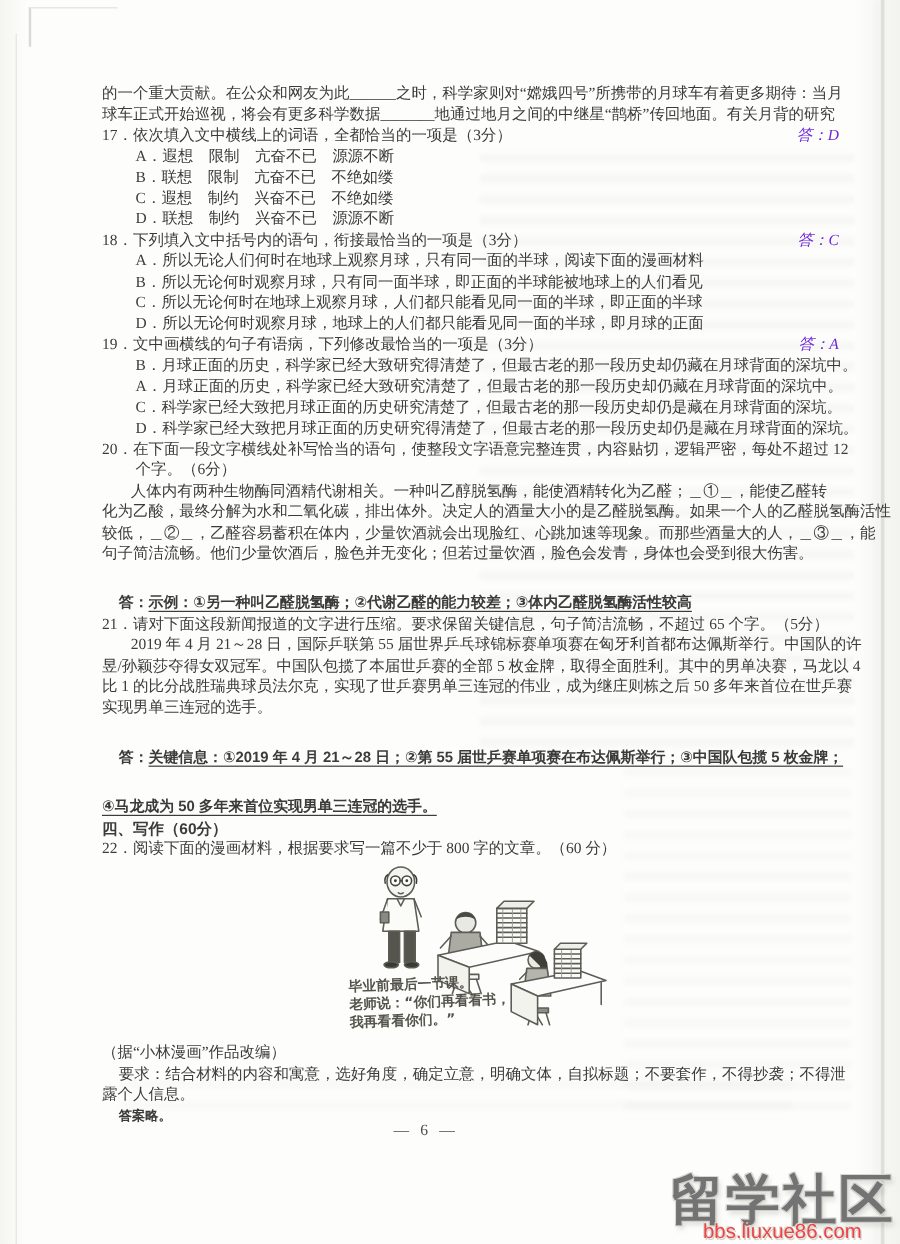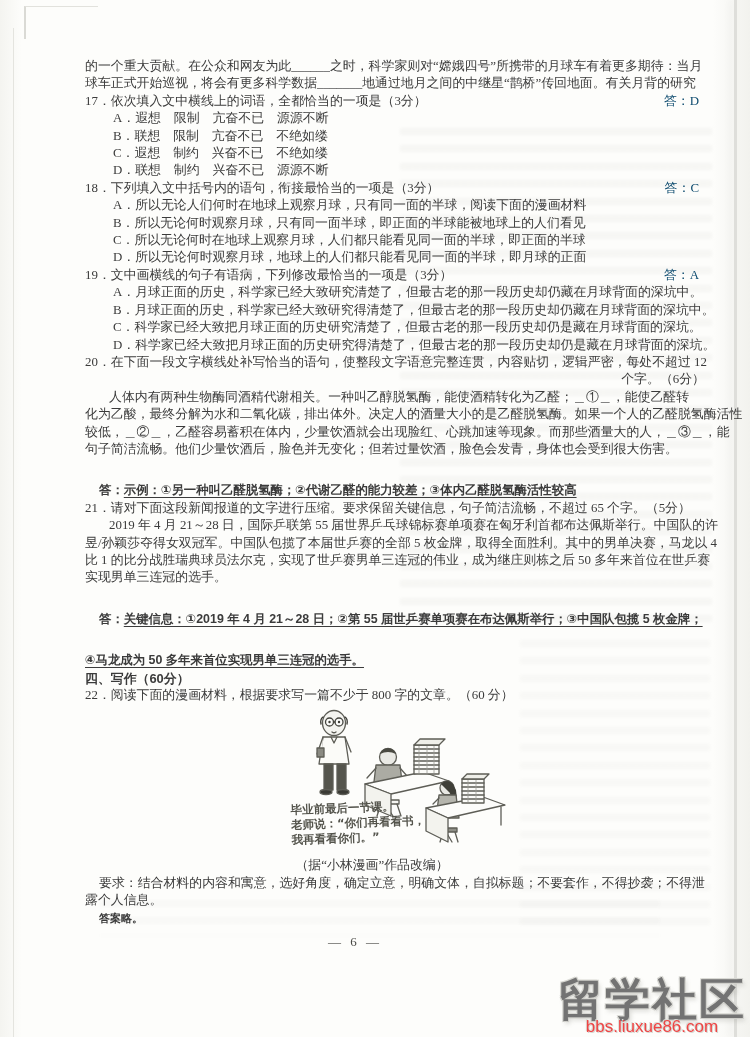--- a/index.html
+++ b/index.html
@@ -16,32 +16,32 @@
   .edge-left{position:absolute;top:28px;bottom:0;left:13px;width:1px;background:#e4e4df;}
   .corner-a{position:absolute;left:24px;top:6px;width:72px;height:32px;
     border-left:2px solid #dadad5;border-top:1px solid #e2e2dd;}
   
   .ghost{position:absolute;pointer-events:none;filter:blur(1.6px);opacity:.55;
     background:repeating-linear-gradient(180deg,rgba(158,158,148,0.12) 0 7px,transparent 7px 17.4px);}
   .ghost.g1{left:400px;top:128px;width:312px;height:500px;}
   .ghost.g2{left:520px;top:640px;width:190px;height:290px;opacity:.4;}
   .ghost.g3{left:100px;top:900px;width:560px;height:36px;opacity:.35;}
 
-  .content{position:absolute;left:85px;top:58px;width:620px;
+  .content{position:absolute;left:85px;top:70px;width:620px;
     font-size:12.9px;line-height:17.4px;}
   .line{white-space:nowrap;}
   .opt{padding-left:28px;}
   .indent1{text-indent:24px;}
-  .indent2{padding-left:28px;text-align:right;}
-  .ans-right{float:right;padding-right:6px;color:#0c4a6e;}
+  .indent2{padding-left:28px;}
+  .ans-right{float:right;padding-right:6px;color:#6d28d9;font-style:italic;}
   .bold-sans{font-family:"Liberation Sans","DejaVu Sans",sans-serif;font-weight:bold;font-size:12.4px;margin-top:24px;}
   .ansline{text-indent:14px;}
   .u{text-decoration:underline;text-underline-offset:3px;}
   .heading{font-family:"Liberation Sans","DejaVu Sans",sans-serif;font-weight:bold;}
-  .credit{text-align:center;padding-right:46px;}
+  .credit{text-align:left;padding-right:46px;}
   .reqline{ text-indent:14px;}
   .reqline2{text-indent:0;}
   .note{text-indent:14px;font-family:"Liberation Sans","DejaVu Sans",sans-serif;font-weight:bold;font-size:11px;}
 
   
   .cartoon{position:relative;height:153px;margin-left:208px;width:240px;}
   .cartoon svg{position:absolute;left:0;top:0;}
   .caption{position:absolute;left:-2px;top:96px;width:160px;
     font-family:"DejaVu Sans","Liberation Sans",sans-serif;font-weight:bold;
     font-size:11.5px;line-height:15px;color:#54544c;transform:rotate(-2deg);
@@ -88,22 +88,22 @@
   </div>
   <div class="line opt">A．所以无论人们何时在地球上观察月球，只有同一面的半球，阅读下面的漫画材料</div>
   <div class="line opt">B．所以无论何时观察月球，只有同一面半球，即正面的半球能被地球上的人们看见</div>
   <div class="line opt">C．所以无论何时在地球上观察月球，人们都只能看见同一面的半球，即正面的半球</div>
   <div class="line opt">D．所以无论何时观察月球，地球上的人们都只能看见同一面的半球，即月球的正面</div>
 
   <div class="line">
     <span class="ans-right">答：A</span>
     <span>19．文中画横线的句子有语病，下列修改最恰当的一项是（3分）</span>
   </div>
+  <div class="line opt">B．月球正面的历史，科学家已经大致研究得清楚了，但最古老的那一段历史却仍藏在月球背面的深坑中。</div>
   <div class="line opt">A．月球正面的历史，科学家已经大致研究清楚了，但最古老的那一段历史却仍藏在月球背面的深坑中。</div>
-  <div class="line opt">B．月球正面的历史，科学家已经大致研究得清楚了，但最古老的那一段历史却仍藏在月球背面的深坑中。</div>
   <div class="line opt">C．科学家已经大致把月球正面的历史研究清楚了，但最古老的那一段历史却仍是藏在月球背面的深坑。</div>
   <div class="line opt">D．科学家已经大致把月球正面的历史研究得清楚了，但最古老的那一段历史却仍是藏在月球背面的深坑。</div>
 
   <div class="line">20．在下面一段文字横线处补写恰当的语句，使整段文字语意完整连贯，内容贴切，逻辑严密，每处不超过 12</div>
   <div class="line indent2">个字。（6分）</div>
   <div class="line indent1">人体内有两种生物酶同酒精代谢相关。一种叫乙醇脱氢酶，能使酒精转化为乙醛；＿①＿，能使乙醛转</div>
   <div class="line">化为乙酸，最终分解为水和二氧化碳，排出体外。决定人的酒量大小的是乙醛脱氢酶。如果一个人的乙醛脱氢酶活性</div>
   <div class="line">较低，＿②＿，乙醛容易蓄积在体内，少量饮酒就会出现脸红、心跳加速等现象。而那些酒量大的人，＿③＿，能</div>
   <div class="line">句子简洁流畅。他们少量饮酒后，脸色并无变化；但若过量饮酒，脸色会发青，身体也会受到很大伤害。</div>
   <div class="line ansline bold-sans">

